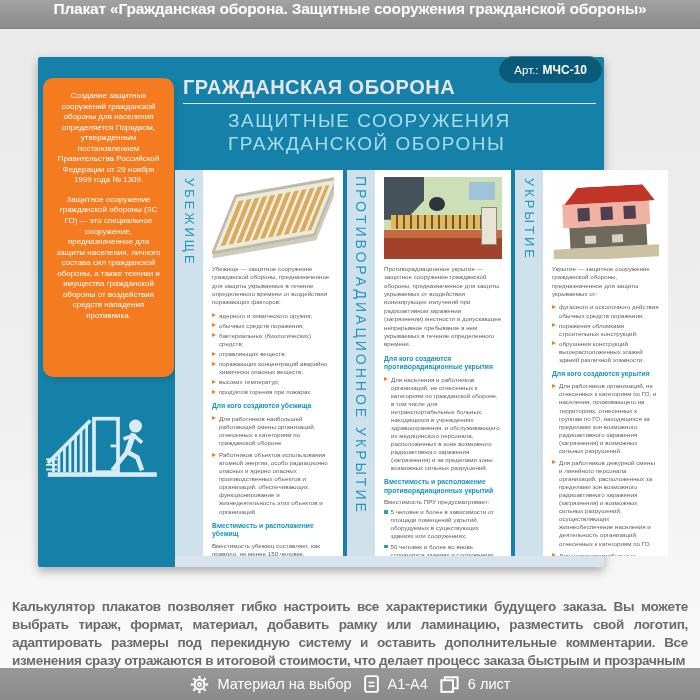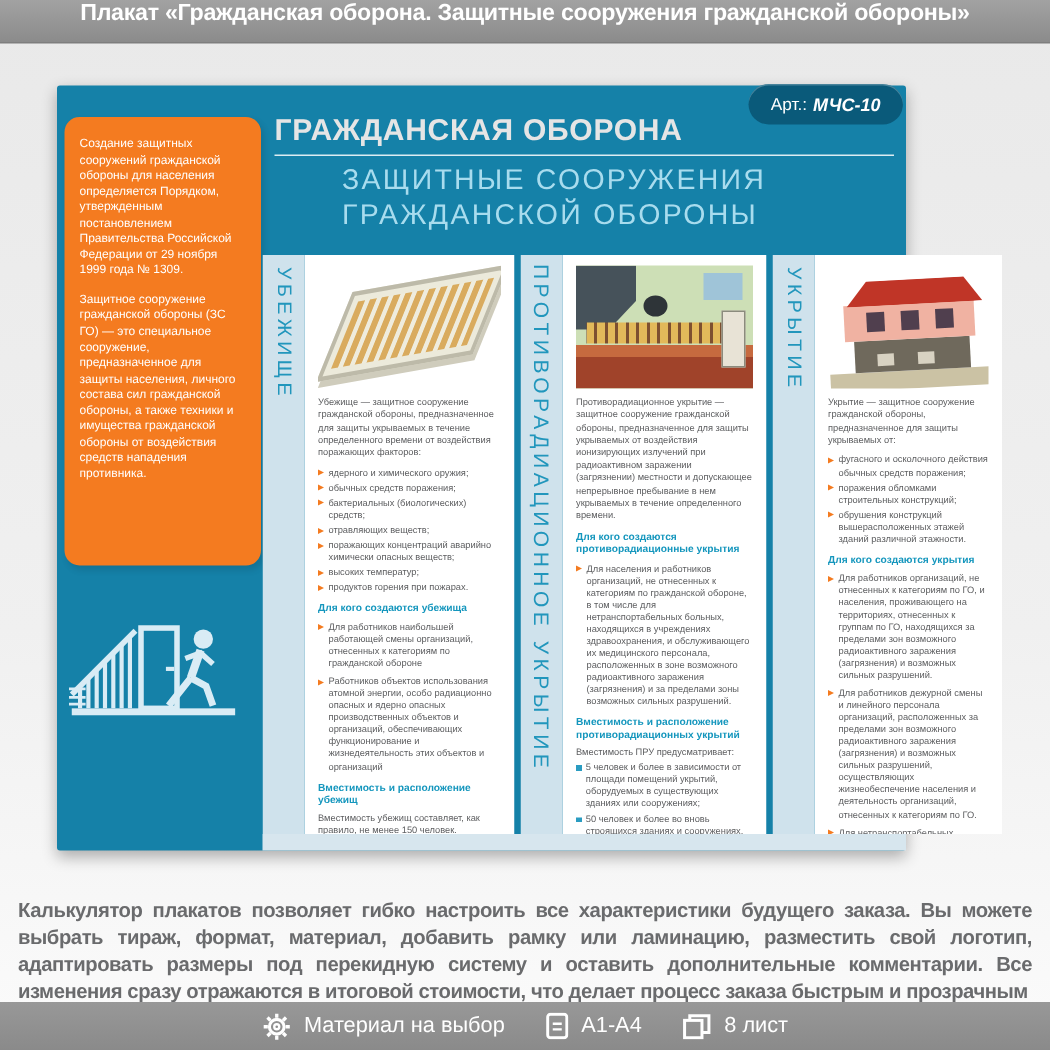--- a/index.html
+++ b/index.html
@@ -12,30 +12,30 @@
     background:linear-gradient(#a2a2a2,#8b8b8b);border-bottom:1px solid #7e7e7e;
     color:#fff;font-weight:bold;font-size:15.5px;letter-spacing:-0.2px;
     display:flex;align-items:flex-start;justify-content:center;white-space:nowrap;}
 
   
   .poster{position:absolute;left:38px;top:57px;width:566px;height:510px;
     background:#1581a8;border-radius:2px;box-shadow:0 4px 10px rgba(0,0,0,0.30);}
   .badge{position:absolute;top:-1px;right:2px;height:27px;padding:0 15px;border-radius:14px;
     background:#0a5a7a;box-shadow:inset 0 1px 0 rgba(255,255,255,0.25);
     display:flex;align-items:center;color:#fff;font-size:11.5px;white-space:nowrap;}
-  .badge b{margin-left:4px;font-size:12px;font-style:italic;}
+  .badge b{margin-left:4px;font-size:12px;}
   .p-head{position:absolute;left:145px;top:20px;right:8px;}
   .p-head h1{margin:0;font-size:20px;line-height:1;color:#e5e5e5;letter-spacing:0.5px;font-weight:bold;}
   .p-head .rule{height:1px;background:rgba(255,255,255,0.85);margin:6px 0 6px 0;}
   .p-head .subtitle{font-size:19px;line-height:1.2;color:#a8dcee;letter-spacing:1.5px;font-weight:normal;margin-left:45px;}
 
   .orange{position:absolute;left:5px;top:21px;width:131px;height:299px;box-sizing:border-box;
     background:#f47b20;border-radius:10px;padding:13px 10px;color:#fff;
     font-size:8px;line-height:1.32;box-shadow:2px 3px 5px rgba(0,0,0,0.12);}
-  .orange p{margin:0 0 9px 0;}
+  .orange p{margin:0 0 9px 0;text-align:center;}
 
   .picto{position:absolute;left:8px;top:338px;}
 
   
   .panel{position:absolute;top:113px;height:386px;display:flex;overflow:hidden;}
   .panel1{left:137px;width:168px;}
   .panel2{left:309px;width:164px;}
   .panel3{left:477px;width:153px;}
   .strip{position:relative;width:28px;flex:none;background:#cfe2ec;}
   .vlabel{position:absolute;left:22px;top:8px;transform:rotate(90deg);transform-origin:0 0;
@@ -84,21 +84,21 @@
   .cintro{font-size:6.2px;margin:0 0 3px 0;}
 
   
   .desc{position:absolute;left:12px;right:12px;top:598px;margin:0;
     color:#6a6b6d;font-size:13.5px;font-weight:bold;letter-spacing:-0.3px;
     line-height:1.33;text-align:justify;}
 
   
   .bottom-bar{position:absolute;left:0;right:0;top:668px;height:32px;
     background:linear-gradient(#989898,#8a8a8a);
-    display:flex;align-items:center;justify-content:center;gap:27px;color:#fff;font-size:14.5px;}
+    display:flex;align-items:center;justify-content:center;gap:12px;color:#fff;font-size:14.5px;}
   .feat{display:flex;align-items:center;gap:9px;white-space:nowrap;}
 </style>
 </head>
 <body>
 
 <div class="screen">
 
   <header class="top-bar">
     <span>Плакат «Гражданская оборона. Защитные сооружения гражданской обороны»</span>
   </header>
@@ -331,17 +331,17 @@
         <line x1="6" y1="10" x2="14" y2="10" stroke="#fff" stroke-width="2.2"></line>
         <line x1="6" y1="15" x2="14" y2="15" stroke="#fff" stroke-width="2.2"></line>
       </svg>
       <span>А1-А4</span>
     </div>
     <div class="feat">
       <svg width="19" height="17" viewBox="0 0 24 22">
         <rect x="1.5" y="5.5" width="15" height="15" fill="none" stroke="#fff" stroke-width="2.6"></rect>
         <polyline points="6,5.5 6,1.5 22.5,1.5 22.5,16 16.5,16" fill="none" stroke="#fff" stroke-width="2.6"></polyline>
       </svg>
-      <span>8 лист</span>
+      <span>6 лист</span>
     </div>
   </footer>
 
 </div>
 
 </body></html>

